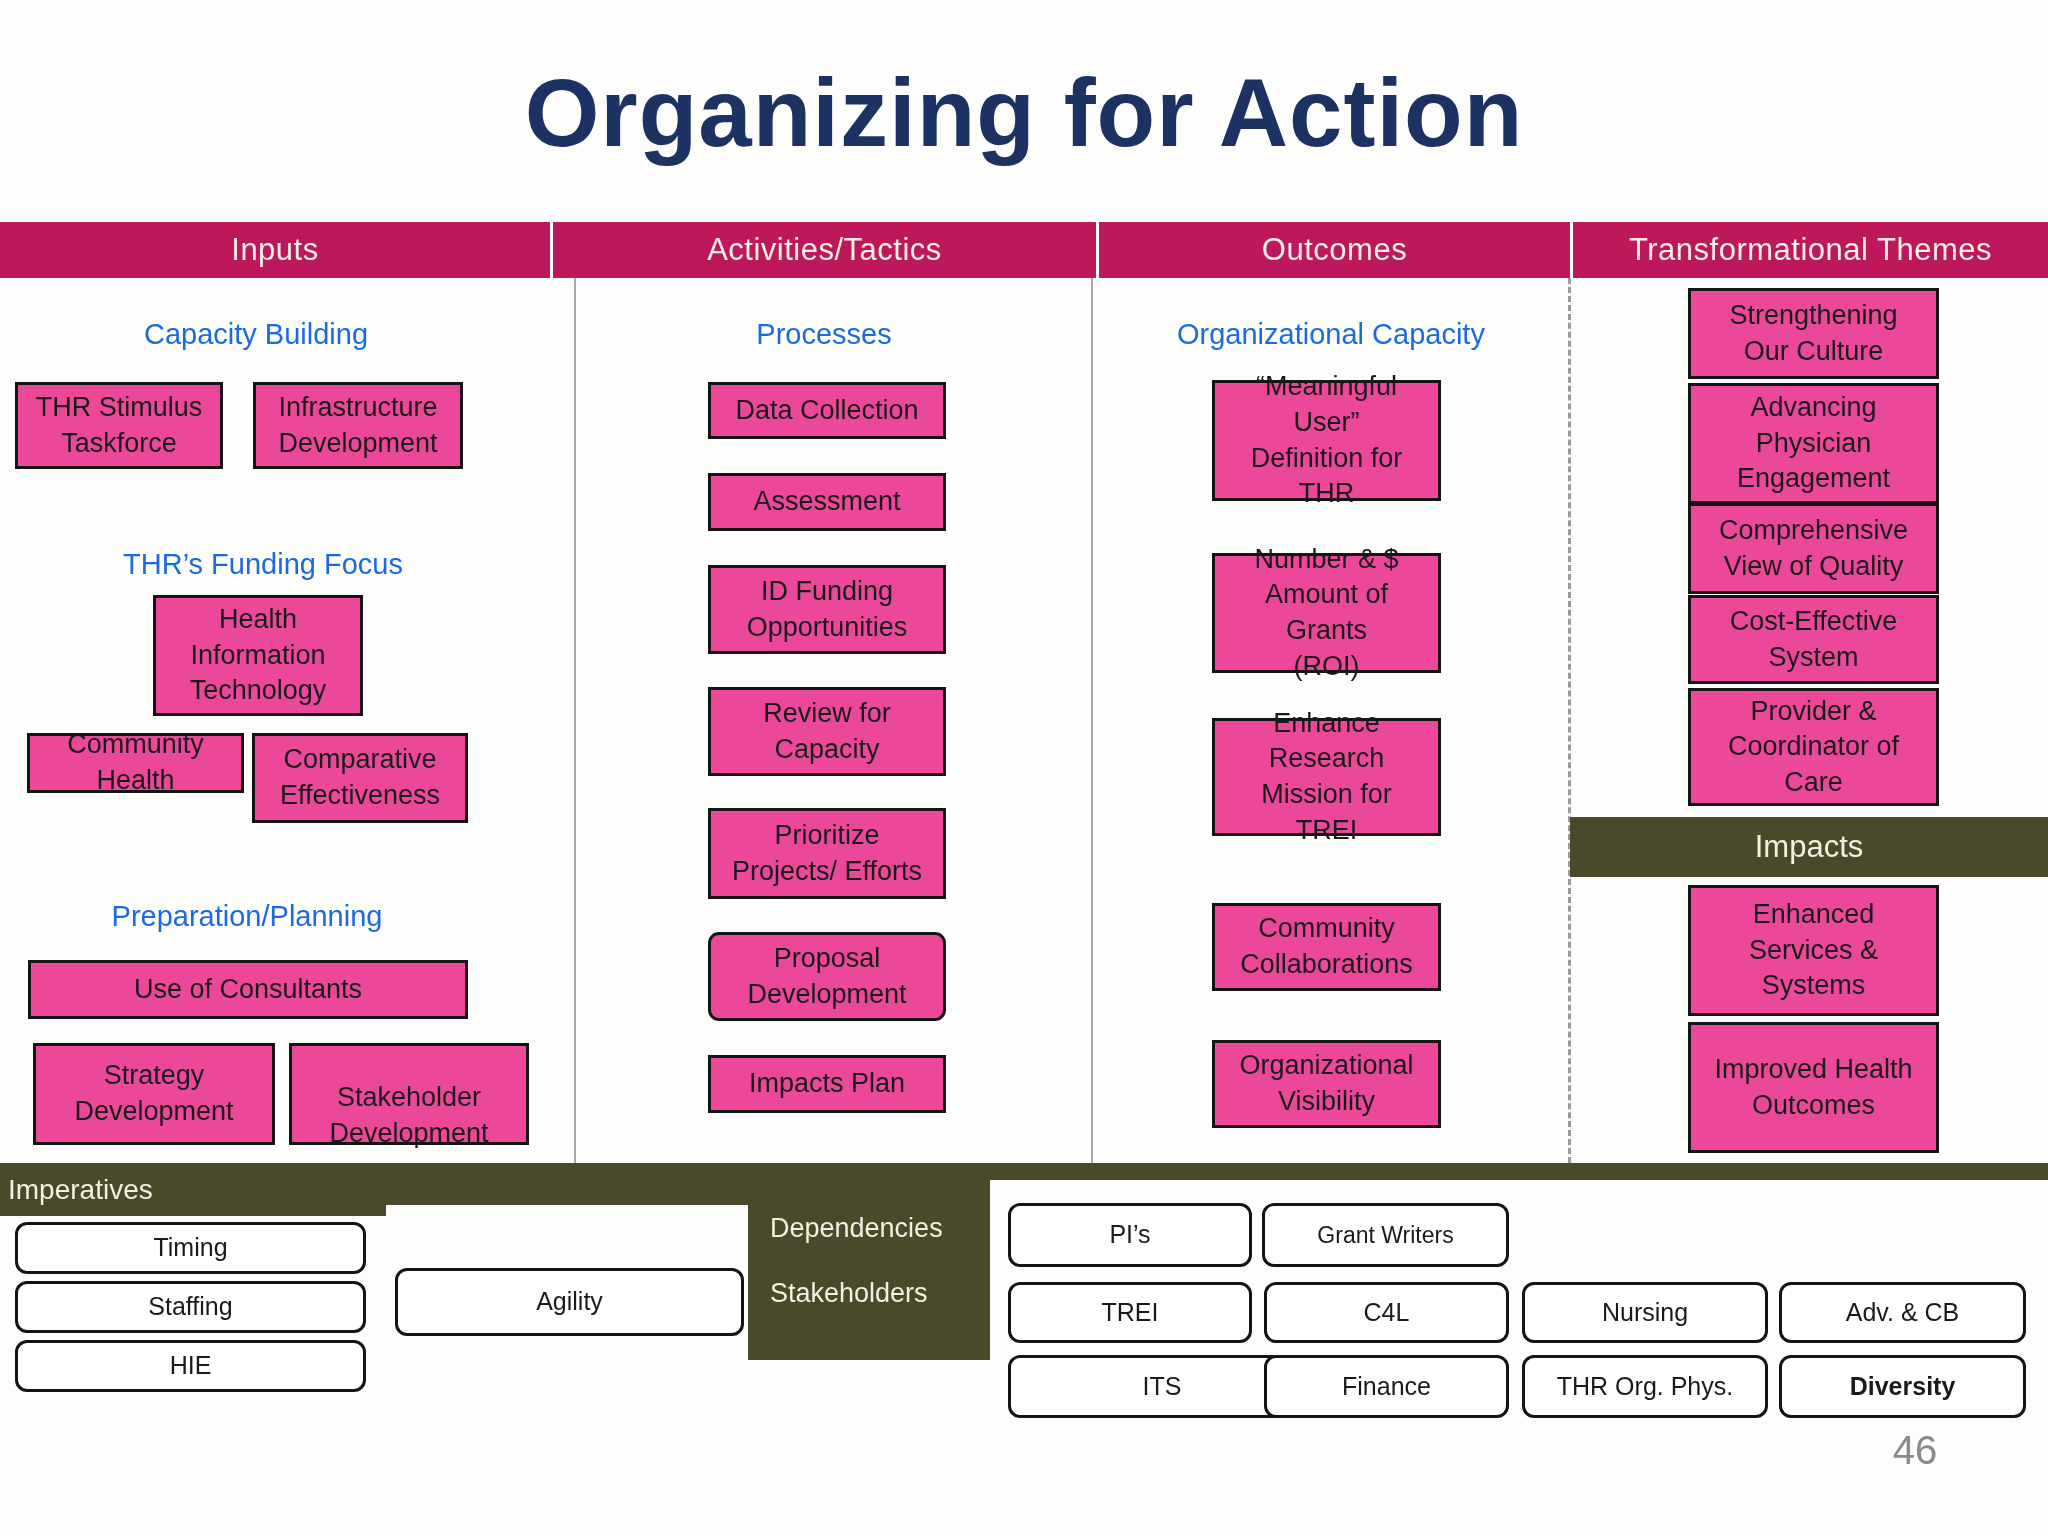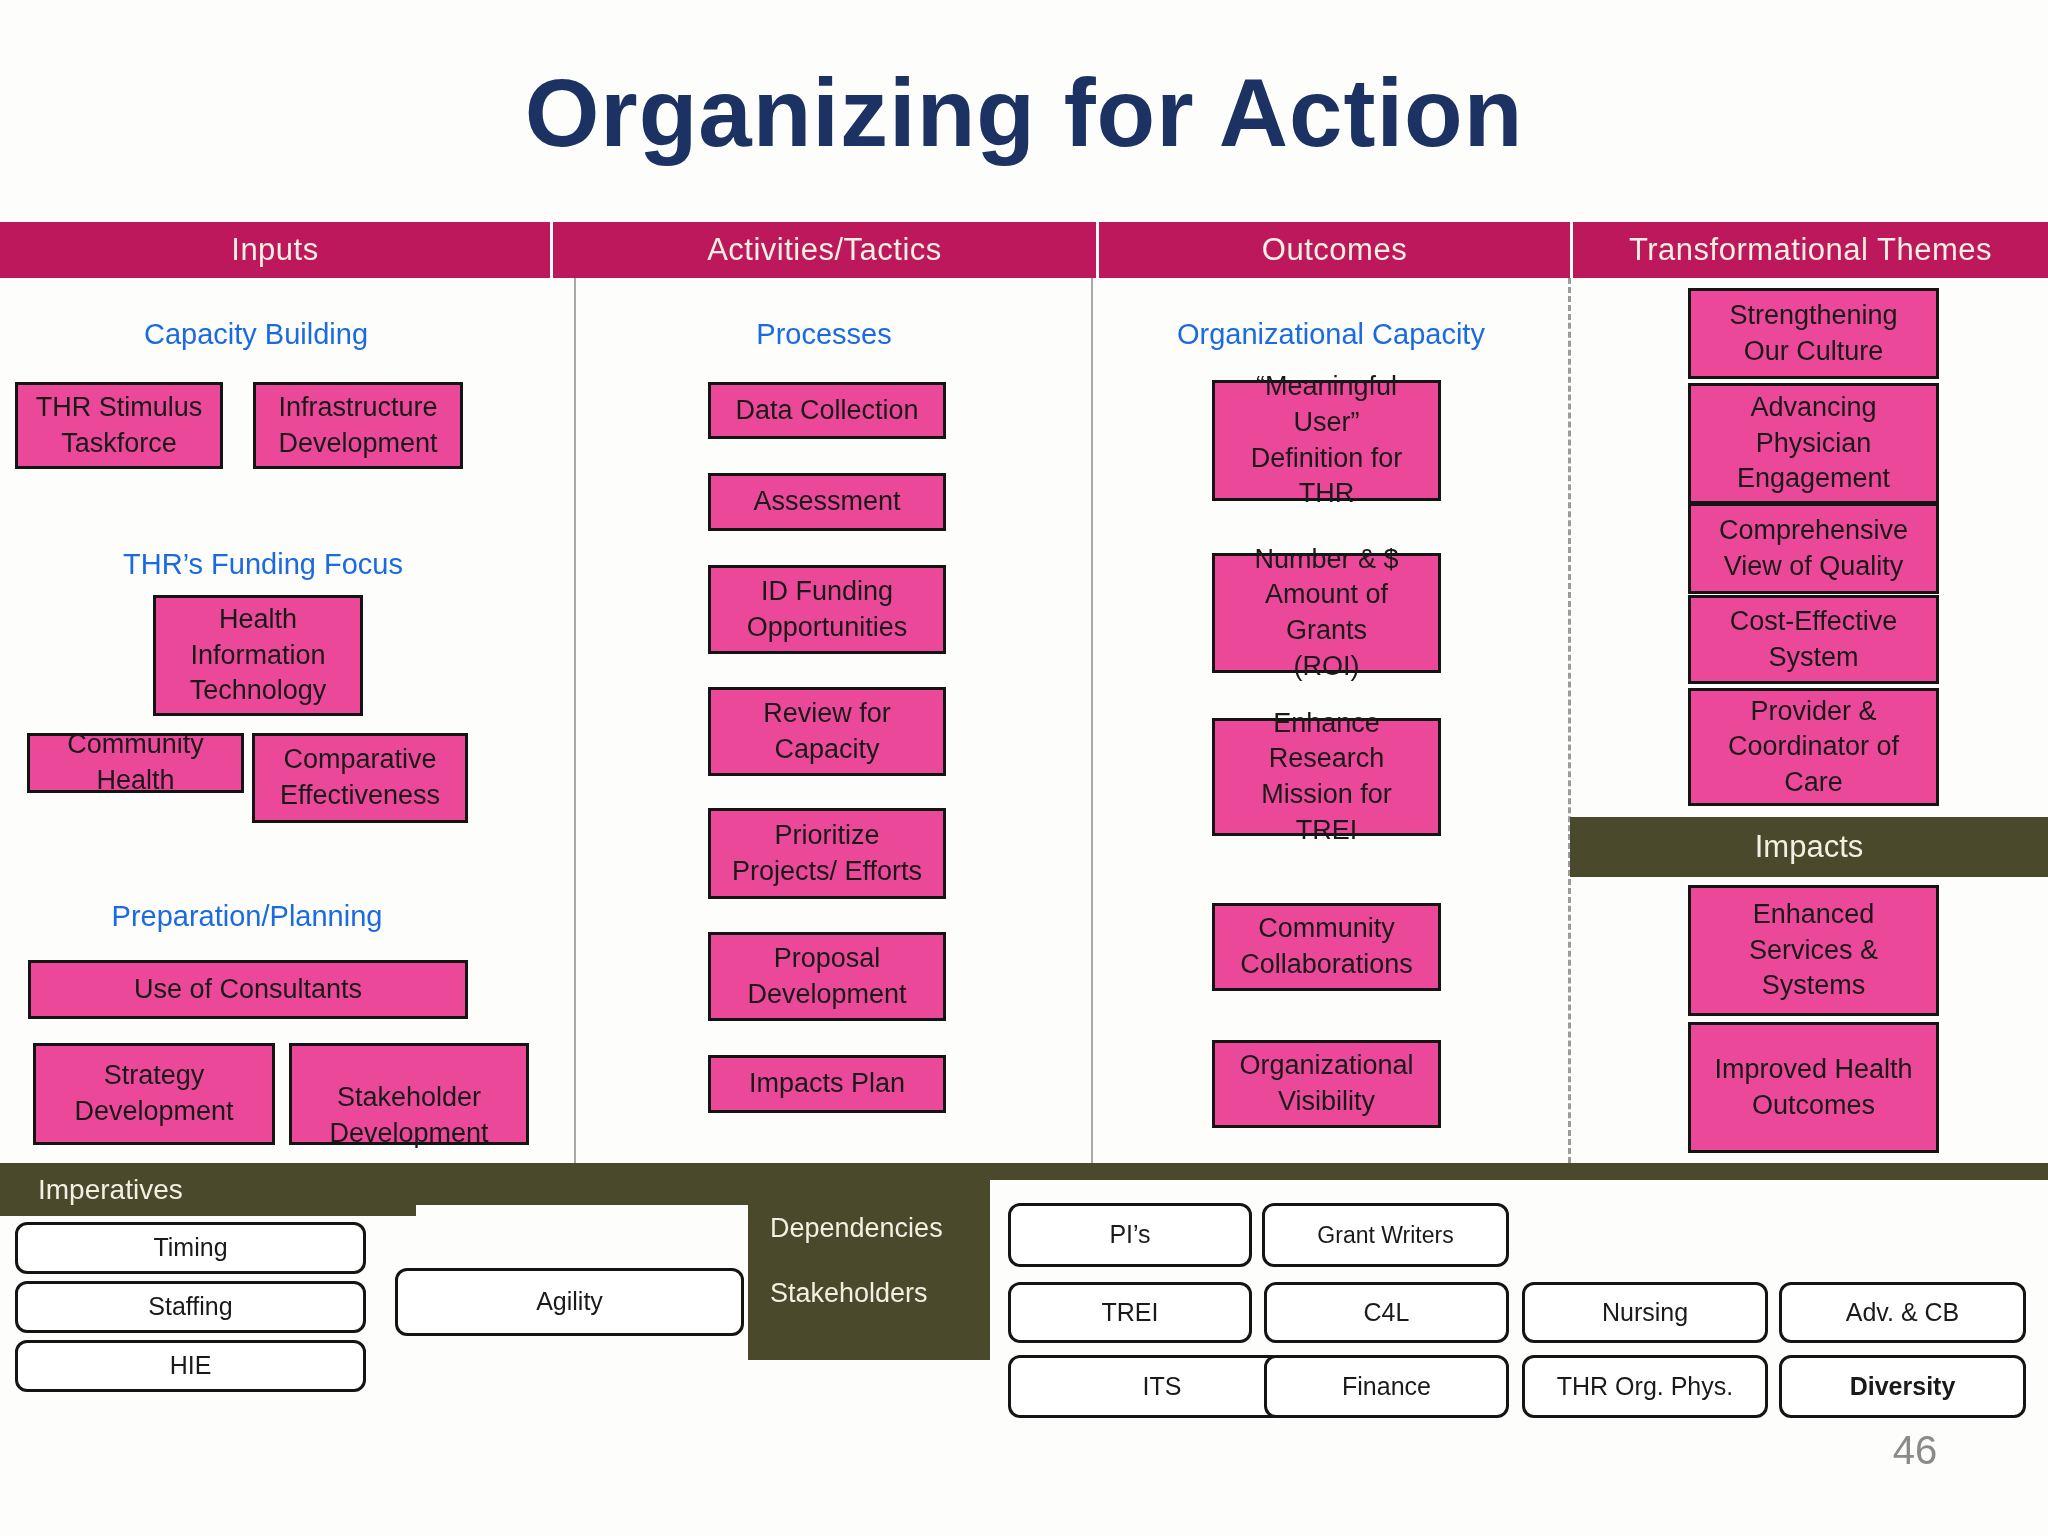--- a/index.html
+++ b/index.html
@@ -28,21 +28,21 @@
   .box .inner{display:block;margin:0 auto;}
   .rbox{
     background:#ffffff;border:3px solid #141414;border-radius:12px;
     display:flex;align-items:center;justify-content:center;text-align:center;
     font-size:25px;line-height:1.25;
   }
   .vsep{width:2px;background:#a9a9a9;}
   .vdash{width:0;border-left:3px dashed #9b9b9b;}
   .band{background:#4a492c;}
   .band-label-left{
-    color:#f3efe2;font-size:28px;line-height:53px;padding-left:38px;
+    color:#f3efe2;font-size:28px;line-height:53px;padding-left:8px;
   }
   .impacts-bar{
     left:1570px;top:817px;width:478px;height:60px;background:#4a492c;
     display:flex;align-items:center;justify-content:center;
     color:#f3efe2;font-size:31px;
   }
   .dep-label{color:#f3efe2;font-size:27px;height:36px;line-height:36px;}
   .page-num{font-size:40px;color:#8a8a8a;}
 </style>
 </head>
@@ -98,21 +98,21 @@
   </div>
 <div class="abs box" style="left:708px;top:565px;width:232px;height:83px;">
     <span class="inner" style="max-width:170px;">ID Funding Opportunities</span>
   </div>
 <div class="abs box" style="left:708px;top:687px;width:232px;height:83px;">
     <span class="inner" style="max-width:150px;">Review for Capacity</span>
   </div>
 <div class="abs box" style="left:708px;top:808px;width:232px;height:85px;">
     <span class="inner" style="max-width:215px;">Prioritize Projects/ Efforts</span>
   </div>
-<div class="abs box" style="left:708px;top:932px;width:232px;height:83px;">
+<div class="abs box" style="left:708px;top:932px;width:232px;height:83px;border-radius:11px;">
     <span class="inner" style="max-width:170px;">Proposal Development</span>
   </div>
 <div class="abs box" style="left:708px;top:1055px;width:232px;height:52px;">
     <span class="inner">Impacts Plan</span>
   </div>
 
 <div class="abs subhead" style="left:1177px;top:316px;width:300px;">Organizational Capacity</div>
 <div class="abs box" style="left:1212px;top:380px;width:223px;height:115px;">
     <span class="inner" style="max-width:175px;">“Meaningful User” Definition for THR</span>
   </div>

